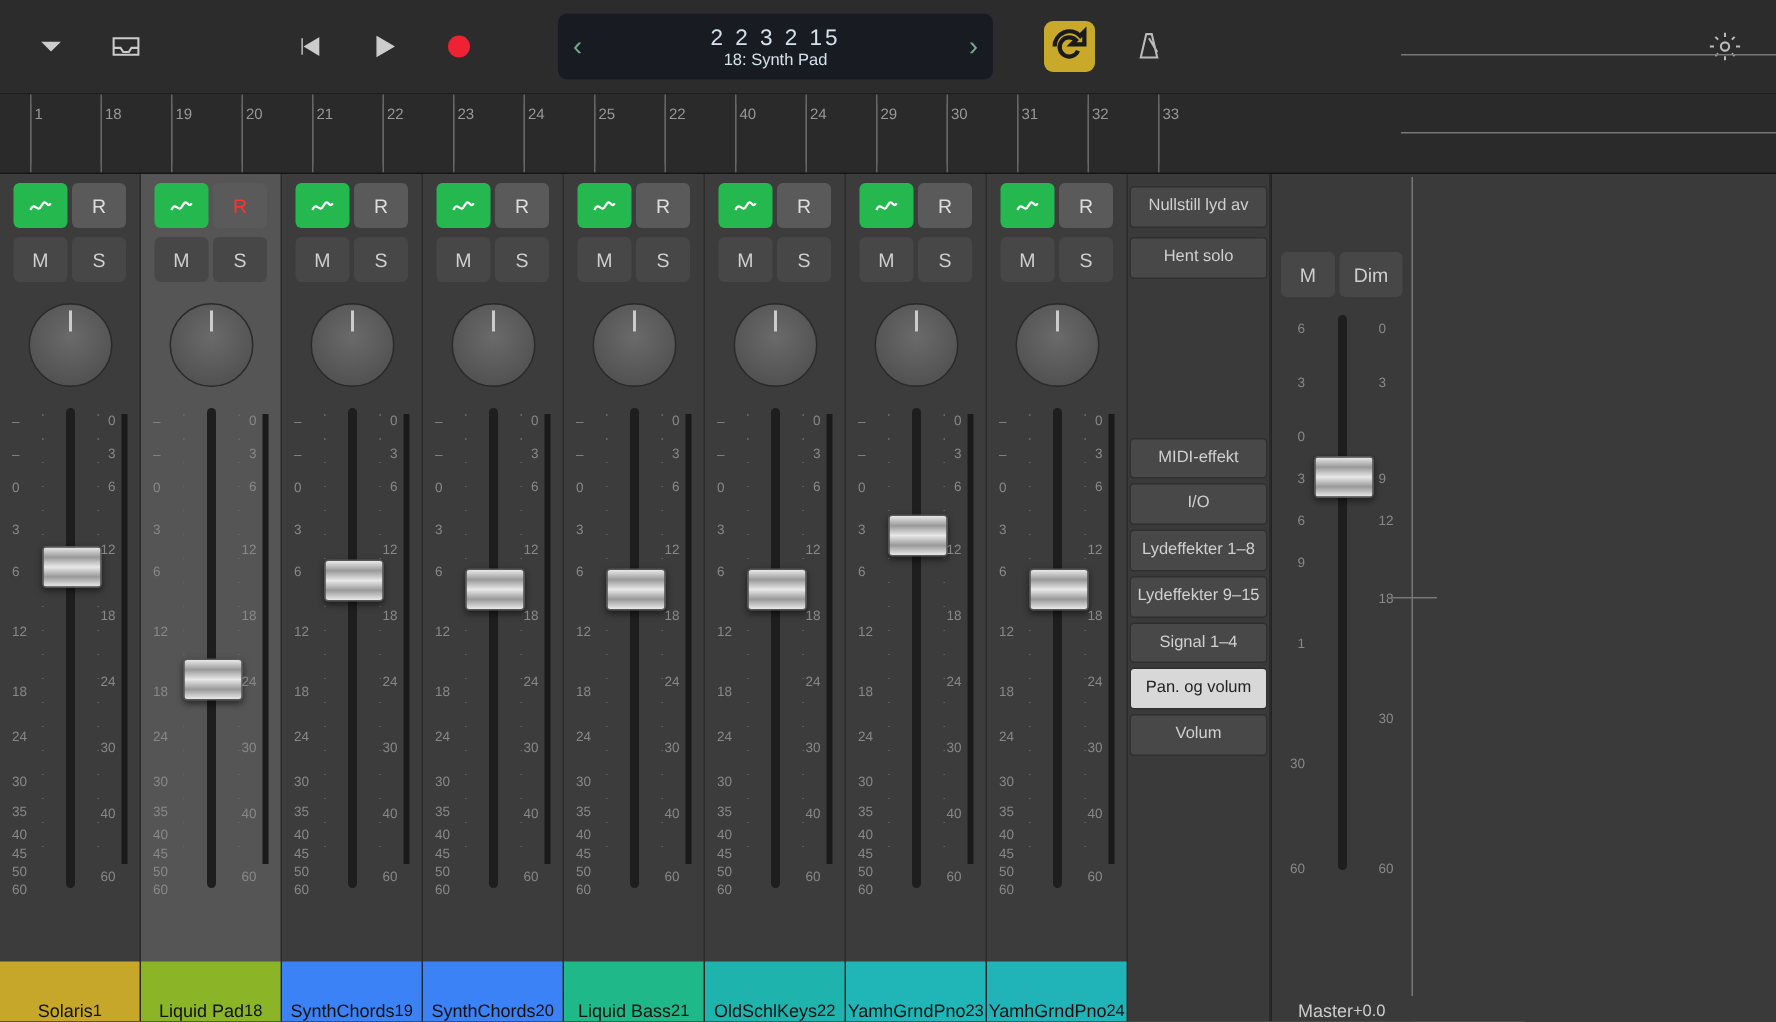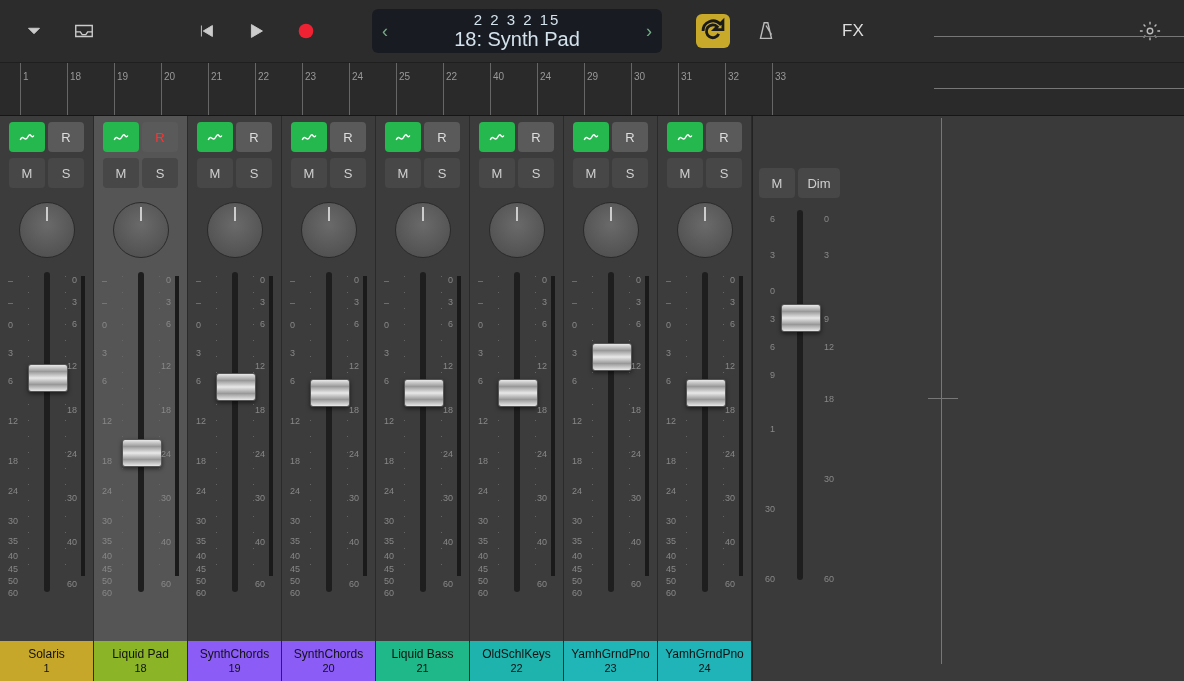--- a/index.html
+++ b/index.html
@@ -7,21 +7,21 @@
   
   .transport{height:62px;background:#2c2c2c;display:flex;align-items:center;padding:0 20px;gap:22px;border-bottom:1px solid #1f1f1f}
   .tbtn{width:28px;height:28px;display:flex;align-items:center;justify-content:center;color:#ccc;cursor:pointer}
   .tbtn svg{width:22px;height:22px;fill:#ccc;stroke:#ccc}
   .tbtn.red svg circle{fill:#e23;stroke:none}
   .tbtn.red{color:#e23}
   .lcd{flex:0 0 290px;height:44px;margin-left:30px;background:#181c22;border-radius:6px;display:flex;align-items:center;justify-content:center;flex-direction:column;color:#d4e2ec;font-size:14px;position:relative}
   .lcd .arrow{position:absolute;top:50%;transform:translateY(-50%);color:#7a8;font-size:18px;cursor:pointer}
   .lcd .arrow.l{left:10px}.lcd .arrow.r{right:10px}
   .lcd .pos{font-size:15px;letter-spacing:2px}
-  .lcd .trk{font-size:20px}
+  .lcd .trk{font-size:11px}
   .loopbtn{width:34px;height:34px;background:#c8a92a;border-radius:6px;display:flex;align-items:center;justify-content:center;margin-left:12px}
   .loopbtn svg{stroke:#1a1a1a;fill:none;stroke-width:2}
   .metro svg{fill:none;stroke:#bbb;stroke-width:1.5}
   .fxlabel{color:#ddd;font-size:17px;font-weight:500;margin-left:40px;flex:1}
   .gear{margin-left:auto}
   .gear svg{fill:none;stroke:#bbb;stroke-width:1.5}
   
   .ruler{height:52px;background:#2a2a2a;border-bottom:1px solid #161616;position:relative;overflow:hidden}
   .ruler .tick{position:absolute;bottom:0;height:44px;border-left:1px solid #666;font-size:10px;color:#999;padding-top:32px;padding-left:2px}
   .ruler .tick.minor{height:8px;border-left:1px solid #555;top:6px}
@@ -41,42 +41,42 @@
   .knob::before{content:"";position:absolute;left:50%;top:4px;width:2px;height:14px;background:#ccc;transform:translateX(-50%)}
   .faderwrap{flex:1;width:100%;position:relative;display:flex;justify-content:center;align-items:flex-start;padding-top:8px}
   .fadertrack{width:6px;height:320px;background:#1e1e1e;border-radius:3px;position:relative}
   .fadercap{position:absolute;left:-16px;width:38px;height:26px;background:linear-gradient(#e8e8e8,#999,#e8e8e8,#999,#e8e8e8);border-radius:3px;border:1px solid #555;cursor:pointer;box-shadow:0 2px 4px rgba(0,0,0,.5)}
   .meter{position:absolute;right:8px;top:12px;width:4px;height:300px;background:#1a1a1a}
   .scale{position:absolute;right:16px;top:12px;font-size:9px;color:#888;line-height:1;width:20px;text-align:right}
   .scale div{position:absolute;right:0}
   .faderdots{position:absolute;left:50%;transform:translateX(-50%);top:12px;height:300px;width:50px;pointer-events:none}
   .faderdots::before{content:"";position:absolute;left:6px;top:0;bottom:0;width:1px;background-image:repeating-linear-gradient(#666 0,#666 1px,transparent 1px,transparent 16px)}
   .faderdots::after{content:"";position:absolute;right:6px;top:0;bottom:0;width:1px;background-image:repeating-linear-gradient(#666 0,#666 1px,transparent 1px,transparent 16px)}
-  .label{height:40px;width:100%;display:flex;flex-direction:column;align-items:center;justify-content:center;font-size:12px;color:#111;line-height:1.2;font-weight:400}
+  .label{height:40px;width:100%;display:flex;align-items:flex-end;justify-content:center;font-size:12px;color:#111;line-height:1.2;font-weight:400}
   .label .nm{white-space:nowrap;overflow:hidden;max-width:88px;text-align:center}
   .label .num{font-size:11px}
   
   .sidecol{flex:0 0 94px;background:#3a3a3a;display:flex;flex-direction:column;align-items:center;padding-top:8px;gap:6px;border-right:1px solid #2a2a2a}
   .sidebtn{width:82px;padding:6px 4px;background:#484848;color:#d0d0d0;border-radius:3px;text-align:center;font-size:11px;line-height:1.25;cursor:pointer;border:1px solid #303030}
   .sidebtn.sel{background:#d8d8d8;color:#222}
   .sidecol .group{display:flex;flex-direction:column;gap:3px;margin-top:100px}
   
   .master{flex:0 0 90px;background:#3a3a3a;border-left:1px solid #222;display:flex;flex-direction:column;align-items:center}
   .master .msrow{margin-top:52px;justify-content:center}
   .master .faderwrap{padding-top:8px}
   .master .fadertrack{height:370px}
   .master .label{color:#ccc}
   .mscale{position:absolute;top:12px;font-size:9px;color:#888;width:18px}
   .mscale.left{left:4px;text-align:right}
   .mscale.right{right:4px;text-align:left}
   .mscale div{position:absolute;width:100%}
   
   .c-yellow{background:#c7a72a}
   .c-yellowgreen{background:#8bb427}
-  .c-green{background:#8b5cf6}
+  .c-green{background:#3b82f6}
   .c-greenblue{background:#1fb888}
   .c-teal{background:#1fb3ae}
   .c-teal2{background:#20b6b8}
   .c-teal3{background:#20b3b8}
   
   .page{width:1184px;height:681px;background:#fff}
   .anno{position:absolute;background:#777;height:1px}
   .annov{width:1px;background:#777;position:absolute}
   .lscale{position:absolute;left:8px;top:12px;font-size:9px;color:#888;width:20px;text-align:left;pointer-events:none}
   .lscale div{position:absolute;left:0}
@@ -123,21 +123,20 @@
     <div class="loopbtn">
           <svg viewBox="0 0 24 24">
             <path d="M5 12a7 7 0 0 1 12-5l2-2v6h-6l2-2a4.5 4.5 0 1 0 1 5"></path>
           </svg>
         </div>
     <div class="tbtn metro">
           <svg viewBox="0 0 24 24">
             <path d="M10 3h4l4 17H6z M12 6l6 10"></path>
           </svg>
         </div>
-    <div class="fxlabel">FX</div>
     <div class="tbtn gear">
           <svg viewBox="0 0 24 24">
             <circle cx="12" cy="12" r="3"></circle>
             <path d="M12 2v3M12 19v3M4 12H1M23 12h-3M5 5l2 2M17 17l2 2M5 19l2-2M17 7l2-2"></path>
           </svg>
         </div>
   </div>
 
   <div class="ruler" id="ruler">
         <div class="tick minor" style="left: 20px;"></div>
@@ -597,20 +596,33 @@
                 <div style="top: 304px;">60</div>
               </div>
             </div>
             <div class="label c-teal3">
               <span class="nm">YamhGrndPno</span>
               <span class="num">24</span>
             </div>
           </div>
         </div>
 
+    <div class="sidecol">
+      <div class="sidebtn">Nullstill lyd av</div>
+      <div class="sidebtn">Hent solo</div>
+      <div class="group" id="sections">
+            <div class="sidebtn">MIDI-effekt</div>
+            <div class="sidebtn">I/O</div>
+            <div class="sidebtn">Lydeffekter 1–8</div>
+            <div class="sidebtn">Lydeffekter 9–15</div>
+            <div class="sidebtn">Signal 1–4</div>
+            <div class="sidebtn sel">Pan. og volum</div>
+            <div class="sidebtn">Volum</div>
+          </div>
+    </div>
 
     <div class="master">
       <div class="msrow">
         <div class="sqbtn mute">M</div>
         <div class="sqbtn dim" style="width:42px">Dim</div>
       </div>
       <div class="faderwrap" style="position:relative;width:100%">
         <div class="mscale left" id="mscL">
               <div style="top: 0px;">6</div>
               <div style="top: 36px;">3</div>
@@ -628,20 +640,24 @@
         <div class="mscale right" id="mscR">
               <div style="top: 0px;">0</div>
               <div style="top: 36px;">3</div>
               <div style="top: 100px;">9</div>
               <div style="top: 128px;">12</div>
               <div style="top: 180px;">18</div>
               <div style="top: 260px;">30</div>
               <div style="top: 360px;">60</div>
             </div>
       </div>
+      <div class="label">
+        <span class="nm">Master</span>
+        <span class="num">+0.0</span>
+      </div>
     </div>
   </div>
 
   <div class="anno" style="right:0;top:36px;width:250px"></div>
   <div class="anno" style="right:0;top:88px;width:250px"></div>
   <div class="annov" style="right:242px;top:118px;height:546px"></div>
   <div class="anno" style="right:226px;top:398px;width:30px"></div>
 </div>
 </div>
 

